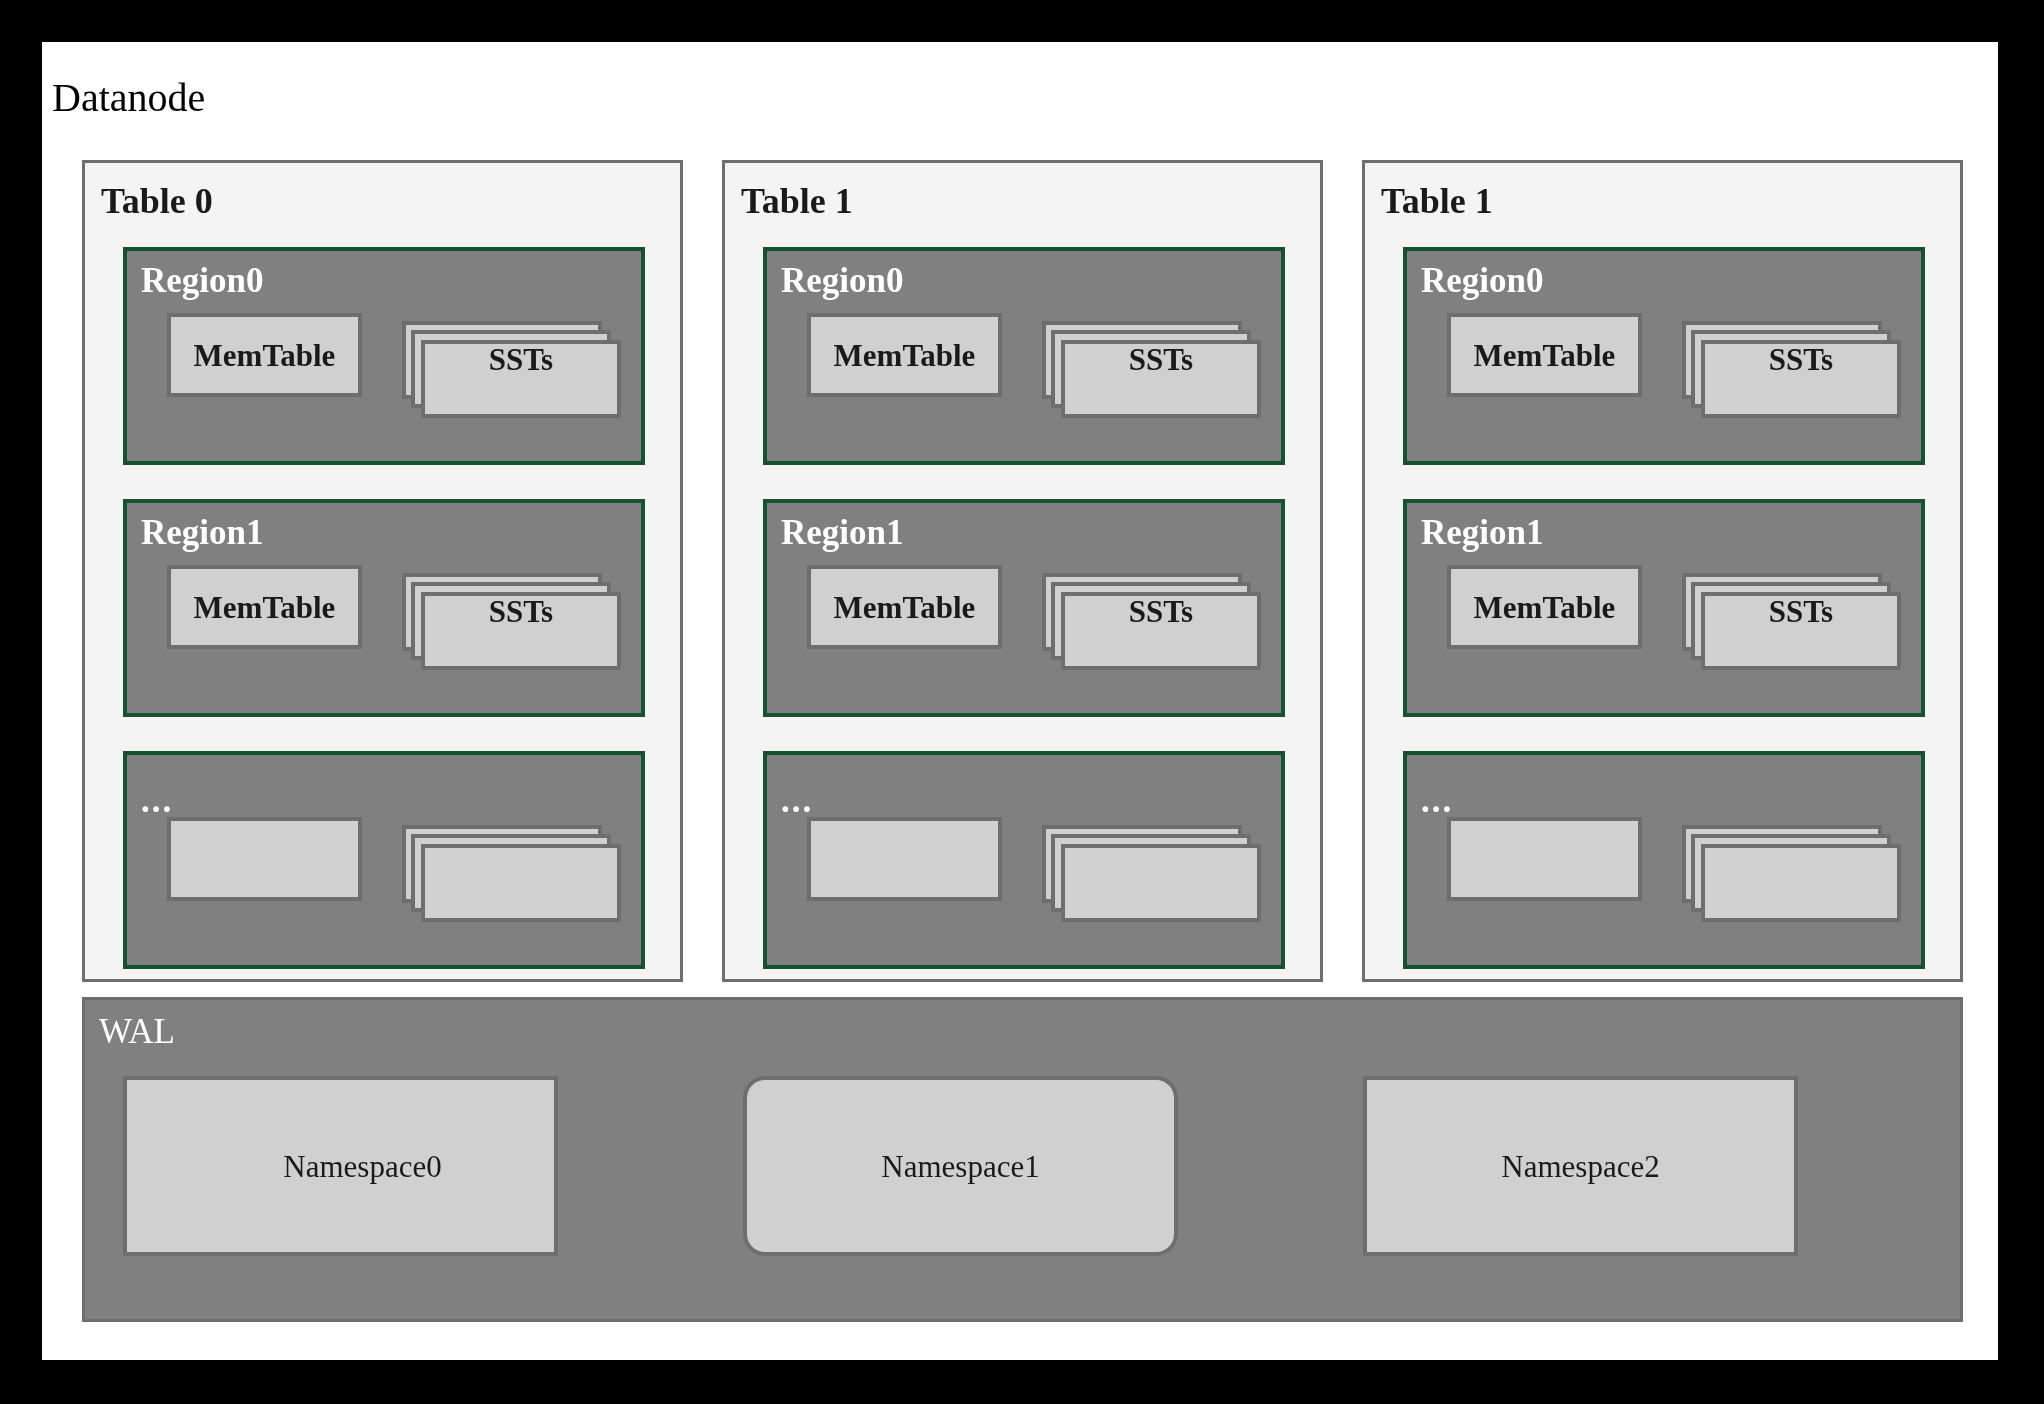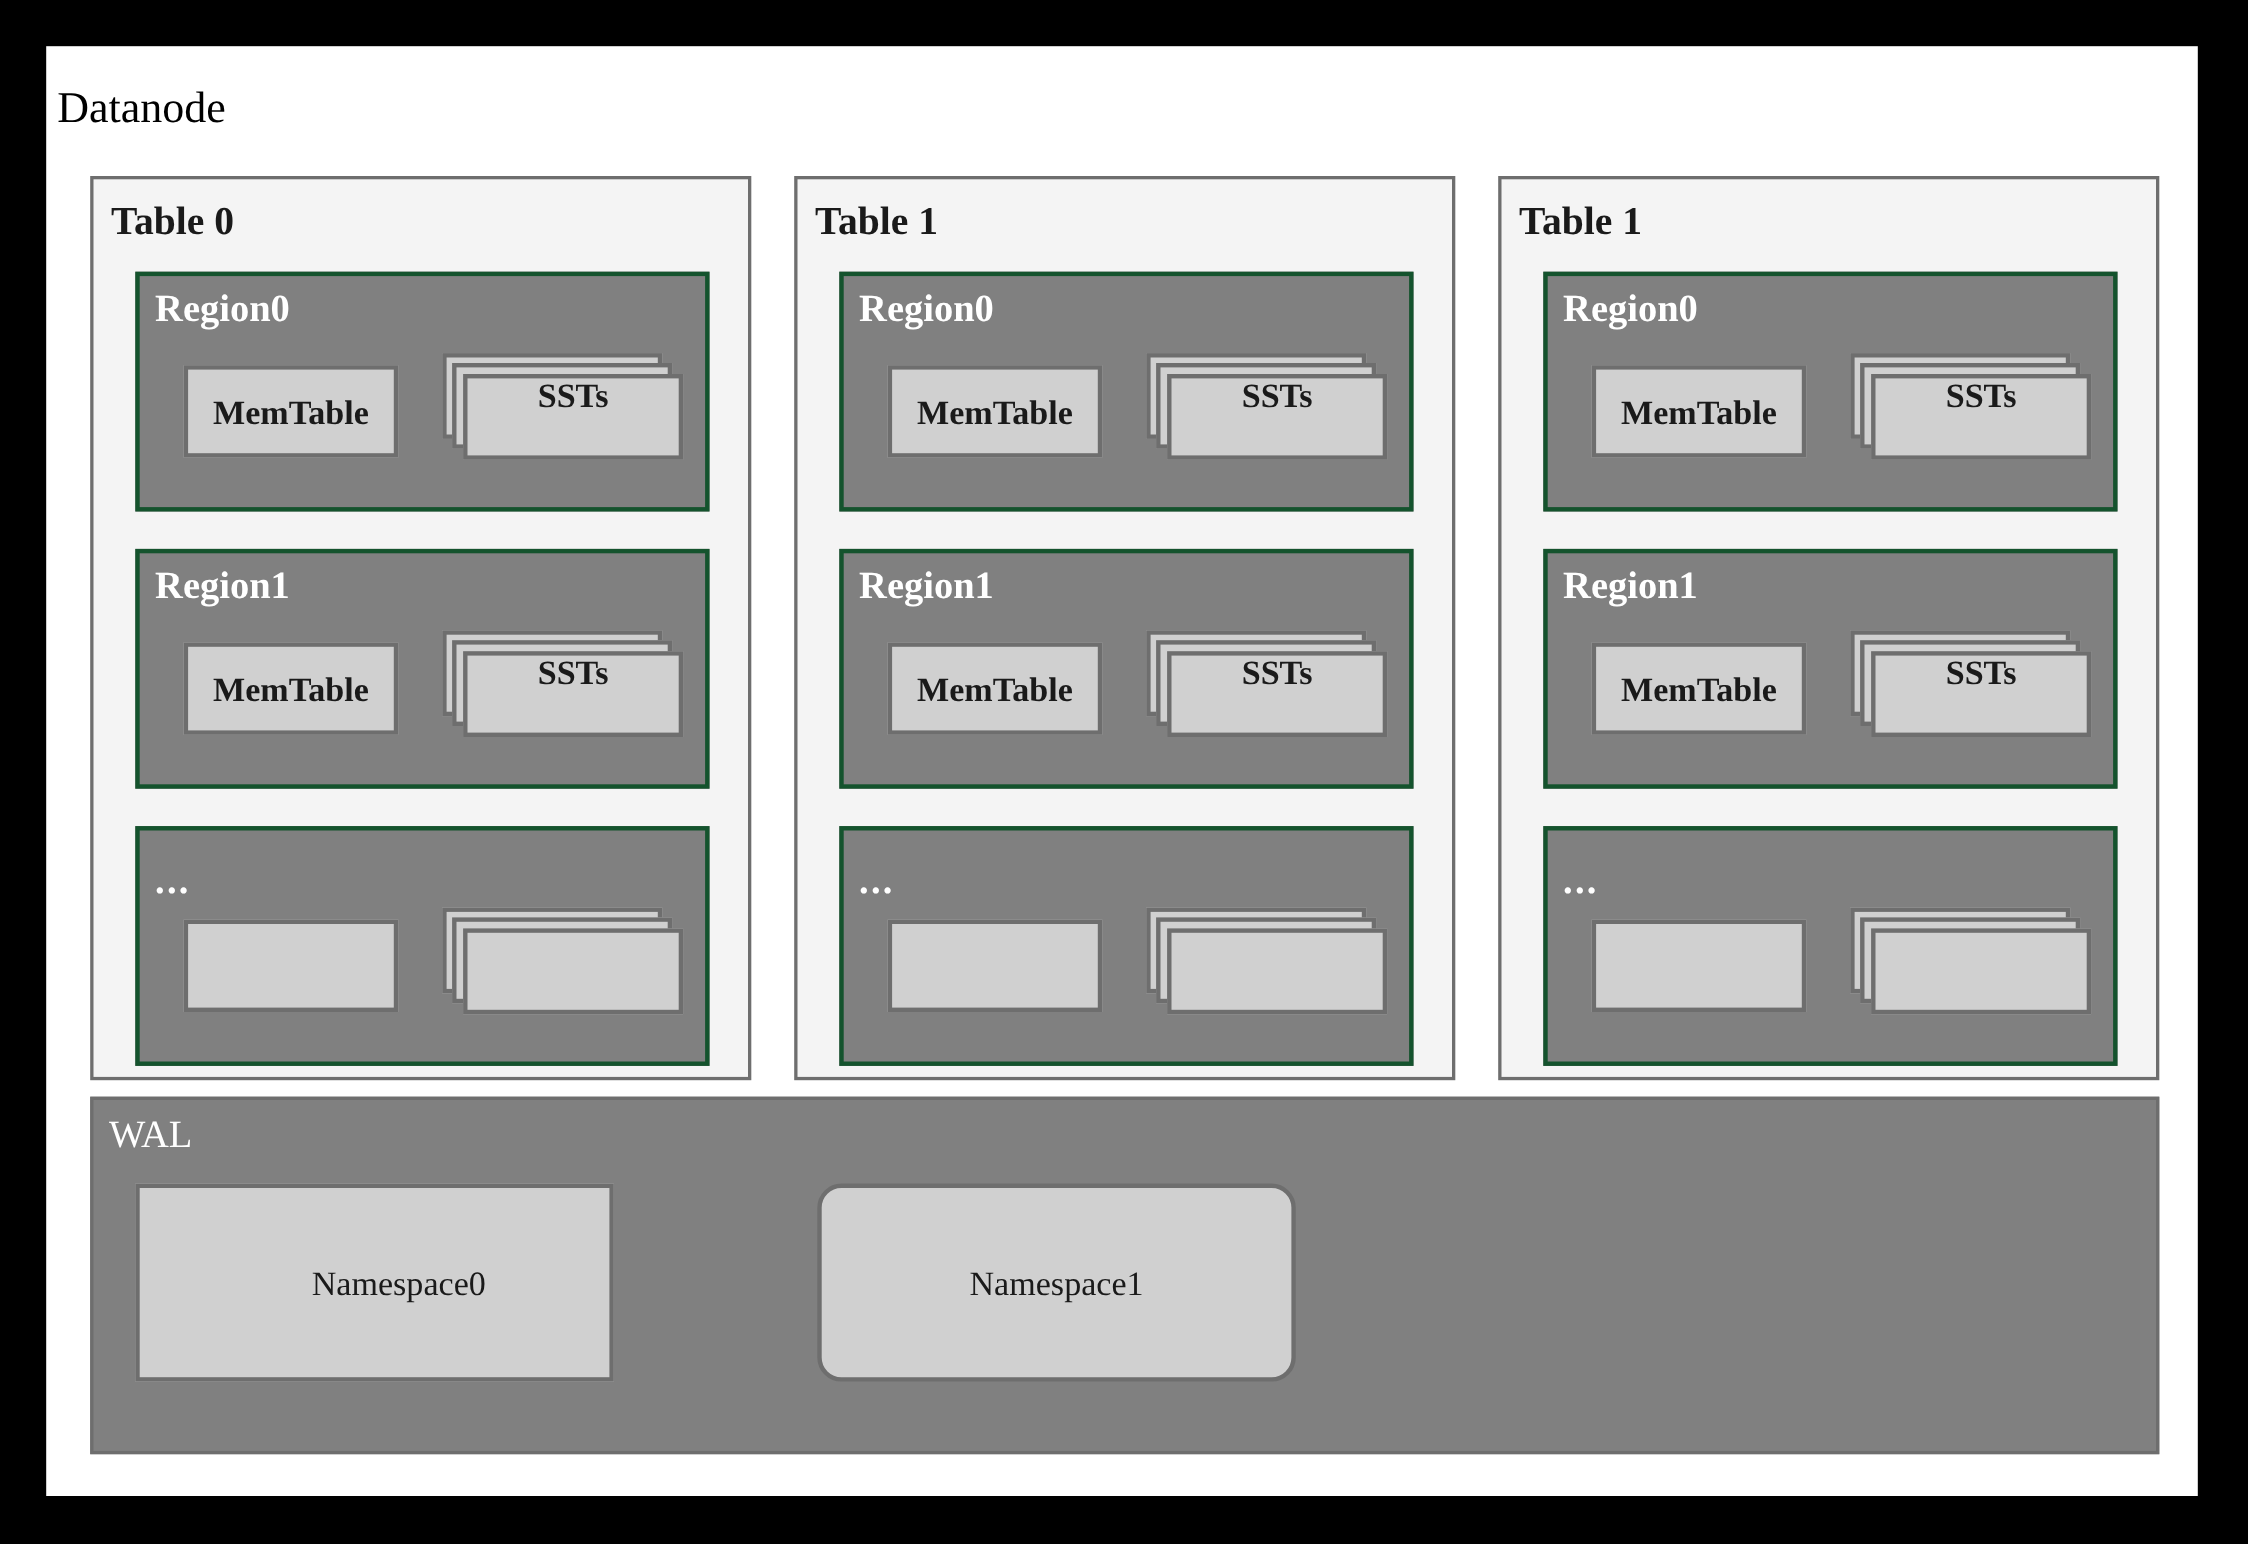--- a/index.html
+++ b/index.html
@@ -101,21 +101,21 @@
     color: #ffffff;
     line-height: 1;
     letter-spacing: 2px;
     white-space: nowrap;
   }
 
   
   .memtable-card {
     position: absolute;
     left: 40px;
-    top: 81px;
+    top: 62px;
     width: 195px;
     height: 84px;
     background: #d0d0d0;
     border: 4px solid #6e6e6e;
     box-sizing: border-box;
     display: flex;
     align-items: center;
     justify-content: center;
   }
   .memtable-label {
@@ -350,15 +350,18 @@
 
   <div id="wal-panel">
     <div id="wal-title">WAL</div>
 
     <div class="namespace-box ns-0">
       <span class="namespace-label">Namespace0</span>
     </div>
     <div class="namespace-box ns-1">
       <span class="namespace-label">Namespace1</span>
     </div>
+    <div class="namespace-box ns-2">
+      <span class="namespace-label">Namespace2</span>
+    </div>
   </div>
 
 </div>
 
 </body></html>

